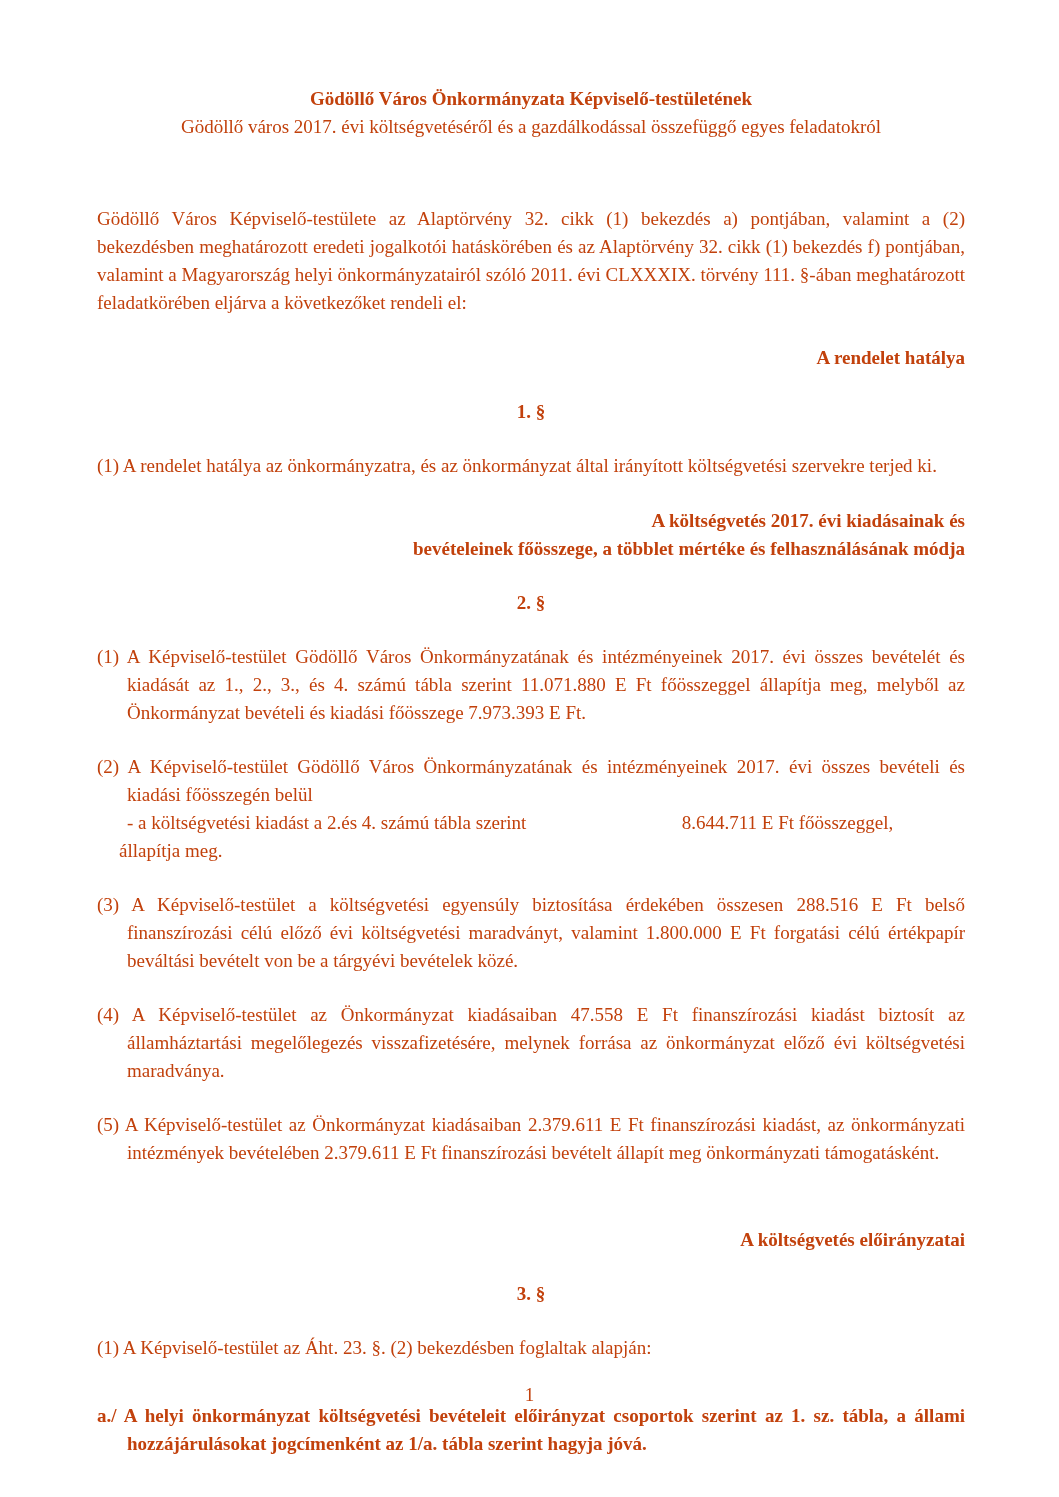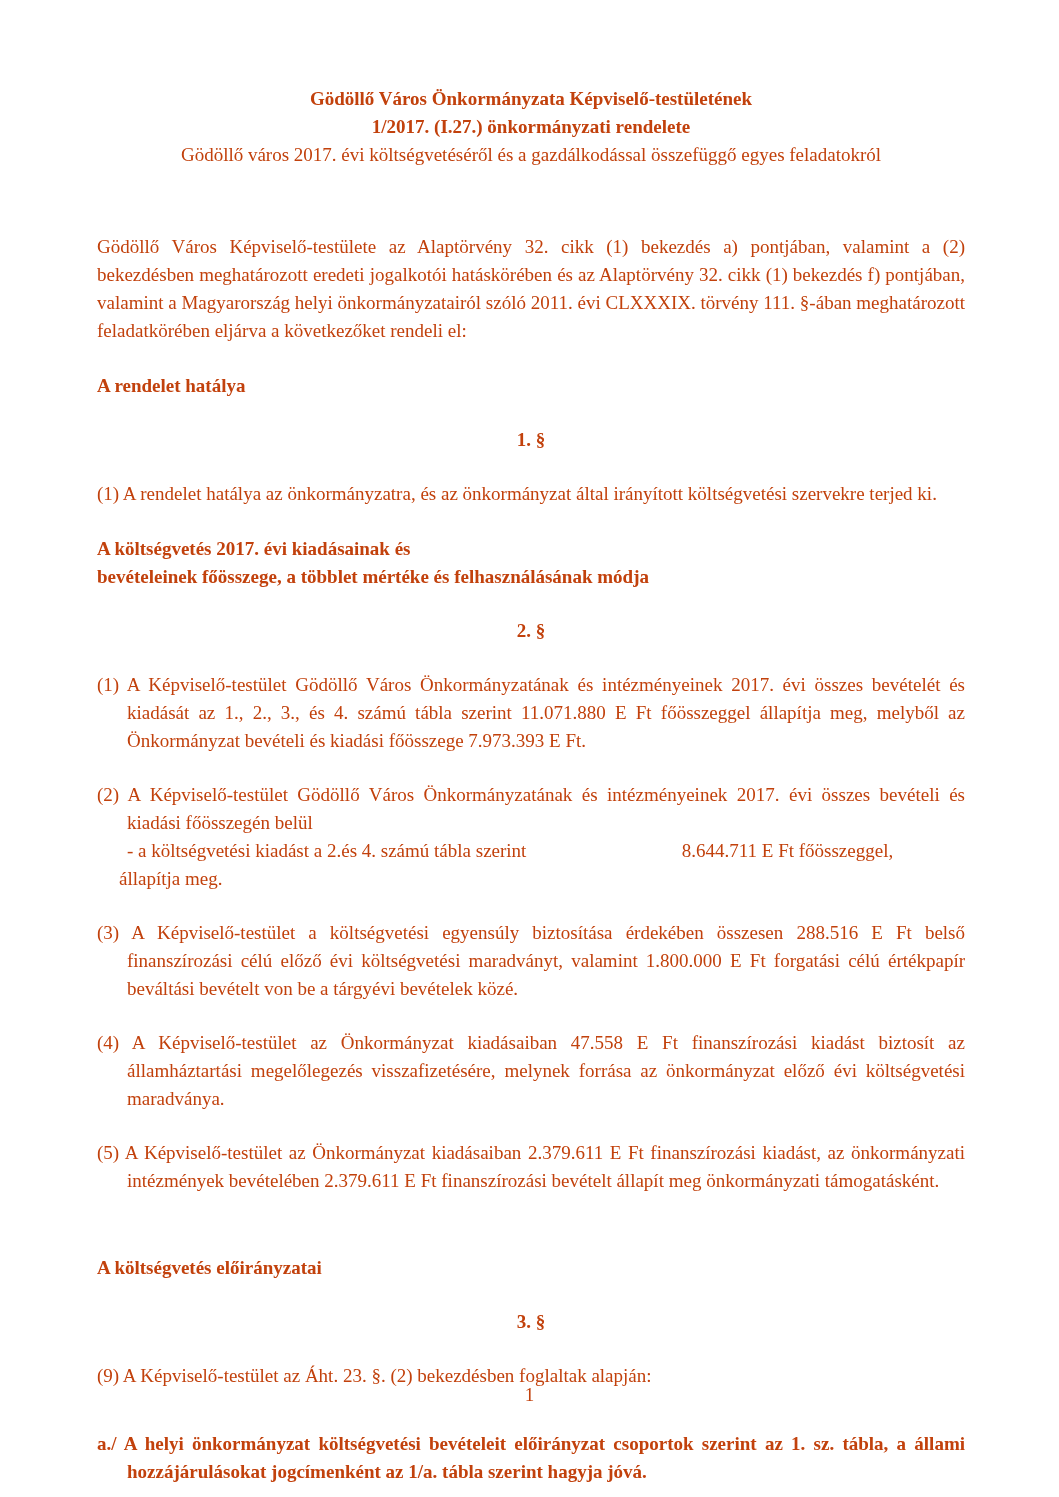--- a/index.html
+++ b/index.html
@@ -24,21 +24,21 @@
   .bold { font-weight: bold; }
   .doc-header { margin: 0 0 2px 0; }
   .doc-header div { margin: 0; }
   .preamble {
     margin-top: 64px;
     text-align: justify;
   }
   .section-heading {
     margin-top: 27px;
     font-weight: bold;
-    text-align: left;
+    text-align: right;
   }
   .article-no {
     margin-top: 26px;
     margin-bottom: 26px;
     font-weight: bold;
     text-align: center;
   }
   .para {
     margin-top: 3px;
     margin-bottom: 26px;
@@ -73,21 +73,20 @@
     text-align: center;
   }
 </style>
 </head>
 <body>
 
 <div class="page">
 
   <div class="doc-header center">
     <div class="bold">Gödöllő Város Önkormányzata Képviselő-testületének</div>
-    <div class="bold">1/2017. (I.27.) önkormányzati rendelete</div>
     <div>Gödöllő város 2017. évi költségvetéséről és a gazdálkodással összefüggő egyes feladatokról</div>
   </div>
 
   <p class="preamble">Gödöllő Város Képviselő-testülete az Alaptörvény 32. cikk (1) bekezdés a) pontjában, valamint a (2) bekezdésben meghatározott eredeti jogalkotói hatáskörében és az Alaptörvény 32. cikk (1) bekezdés f) pontjában, valamint a Magyarország helyi önkormányzatairól szóló 2011. évi CLXXXIX. törvény 111. §-ában meghatározott feladatkörében eljárva a következőket rendeli el:</p>
 
   <div>
     <div class="section-heading">A rendelet hatálya</div>
     <div class="article-no">1. §</div>
     <p class="para">(1) A rendelet hatálya az önkormányzatra, és az önkormányzat által irányított költségvetési szervekre terjed ki.</p>
   </div>
@@ -111,19 +110,19 @@
     </div>
 
     <p class="para">(3) A Képviselő-testület a költségvetési egyensúly biztosítása érdekében összesen 288.516 E Ft belső finanszírozási célú előző évi költségvetési maradványt, valamint 1.800.000 E Ft forgatási célú értékpapír beváltási bevételt von be a tárgyévi bevételek közé.</p>
     <p class="para">(4) A Képviselő-testület az Önkormányzat kiadásaiban 47.558 E Ft finanszírozási kiadást biztosít az államháztartási megelőlegezés visszafizetésére, melynek forrása az önkormányzat előző évi költségvetési maradványa.</p>
     <p class="para">(5) A Képviselő-testület az Önkormányzat kiadásaiban 2.379.611 E Ft finanszírozási kiadást, az önkormányzati intézmények bevételében 2.379.611 E Ft finanszírozási bevételt állapít meg önkormányzati támogatásként.</p>
   </div>
 
   <div>
     <div class="section-heading" style="margin-top: 59px;">A költségvetés előirányzatai</div>
     <div class="article-no">3. §</div>
-    <p class="para">(9) A Képviselő-testület az Áht. 23. §. (2) bekezdésben foglaltak alapján:</p>
+    <p class="para">(1) A Képviselő-testület az Áht. 23. §. (2) bekezdésben foglaltak alapján:</p>
     <p class="para" style="margin-top: 40px; font-weight: bold;">a./ A helyi önkormányzat költségvetési bevételeit előirányzat csoportok szerint az 1. sz. tábla, a állami hozzájárulásokat jogcímenként az 1/a. tábla szerint hagyja jóvá.</p>
   </div>
 
   <div class="footer-page-number">1</div>
 
 </div>
 
 </body></html>

